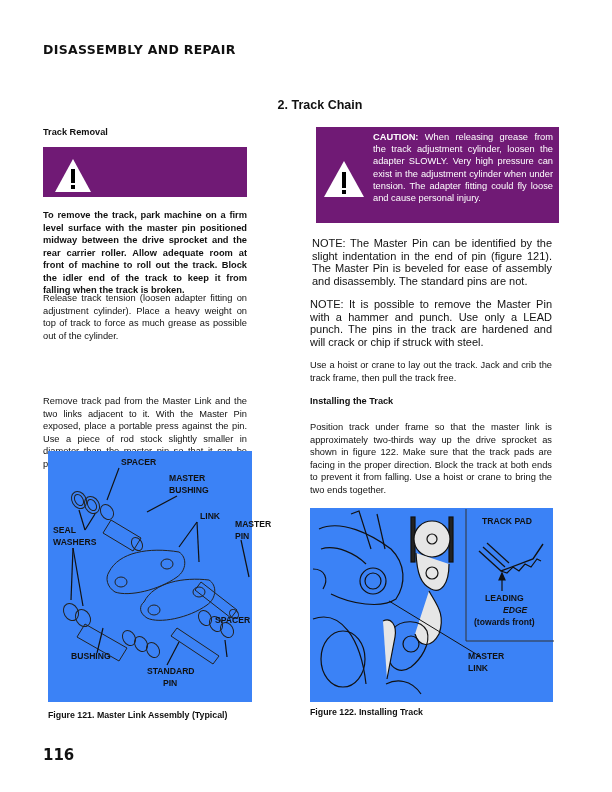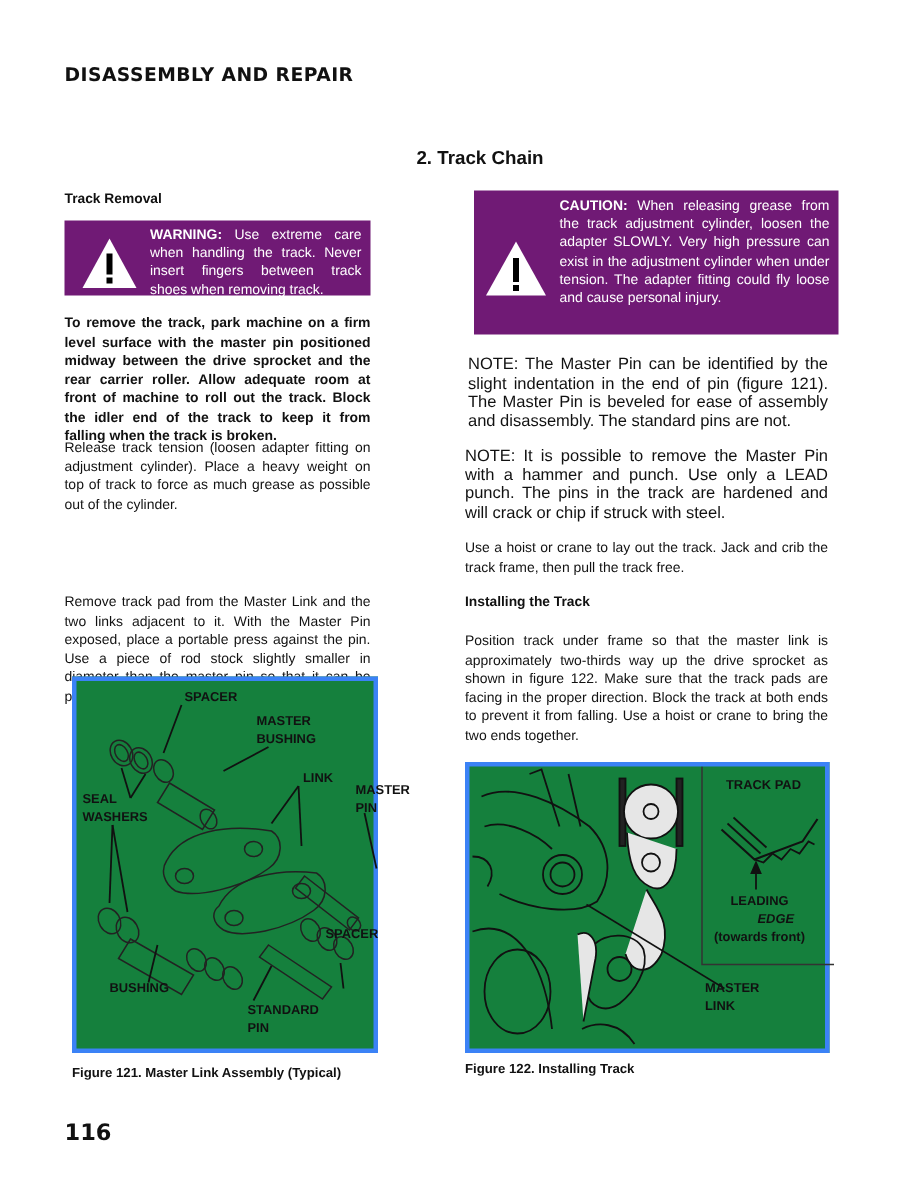--- a/index.html
+++ b/index.html
@@ -8,41 +8,40 @@
   .abs { position:absolute; }
   .section-header { left:43px; top:42px; font-size:12.5px; font-weight:bold; letter-spacing:0.3px; font-family:"DejaVu Sans", sans-serif; }
   .chapter-title { left:0; width:612px; top:98px; text-align:center; font-size:12.5px; font-weight:bold; padding-left:28px; box-sizing:border-box; }
   .subhead { font-size:9.2px; font-weight:bold; }
   .body-text { font-size:9.3px; line-height:12.5px; text-align:justify; }
   .note-text { font-size:11px; line-height:12.5px; font-weight:normal; text-align:justify; }
   .alert-box { background:#701a75; color:#fff; box-sizing:border-box; }
   .alert-box .tri { position:absolute; }
   .alert-text { position:absolute; font-size:9.3px; line-height:12.2px; text-align:justify; color:#fff; }
   .alert-text b { font-weight:bold; }
-  .figure-box { border:3px solid #3b82f6; box-sizing:border-box; background:#15803d;text-align:right; }
+  .figure-box { border:1px solid #3b82f6; box-sizing:border-box; background:#3b82f6;text-align:right; }
   .fig-label { position:absolute; font-size:8.6px; font-weight:bold; line-height:12px; color:#111; }
   .caption { font-size:8.8px; font-weight:bold; }
   .page-number { left:43px; top:746px; font-size:15px; font-weight:bold; font-family:"DejaVu Sans", sans-serif; }
   svg { position:absolute; left:0; top:0; }
 </style>
 </head>
 <body>
 
 <div class="abs section-header">DISASSEMBLY AND REPAIR</div>
 <div class="abs chapter-title">2. Track Chain</div>
 
 <div class="abs subhead" style="left:43px; top:127px;">Track Removal</div>
 
 <div class="abs alert-box" style="left:43px; top:147px; width:204px; height:50px;">
   <svg class="tri" width="40" height="40" style="left:10px; top:8px;" viewBox="0 0 40 40">
     <polygon points="20,4 38,37 2,37" fill="#fff"></polygon>
     <rect x="18" y="14" width="4" height="14" fill="#000"></rect>
     <rect x="18" y="30" width="4" height="4" fill="#000"></rect>
   </svg>
-  <div class="alert-text" style="left:57px; top:3px; width:141px;"><b>WARNING:</b><span> Use extreme care when handling the track. Never insert fingers between track shoes when removing track.</span></div>
 </div>
 
 <div class="abs body-text" style="left:43px; top:209px; width:204px;font-weight:bold;">To remove the track, park machine on a firm level surface with the master pin positioned midway between the drive sprocket and the rear carrier roller. Allow adequate room at front of machine to roll out the track. Block the idler end of the track to keep it from falling when the track is broken.</div>
 <div class="abs body-text" style="left:43px; top:292px; width:204px;">Release track tension (loosen adapter fitting on adjustment cylinder). Place a heavy weight on top of track to force as much grease as possible out of the cylinder.</div>
 <div class="abs body-text" style="left:43px; top:363px; width:204px;margin-top:32px;">Remove track pad from the Master Link and the two links adjacent to it. With the Master Pin exposed, place a portable press against the pin. Use a piece of rod stock slightly smaller in diameter than the master pin so that it can be pushed all the way through the pin hole.</div>
 
 <div class="abs figure-box" style="left:48px; top:451px; width:204px; height:251px;">
   <svg width="204" height="251" viewBox="0 0 204 251" fill="none" stroke="#222" stroke-width="1">
 
     <ellipse cx="30" cy="48" rx="7" ry="9" transform="rotate(-30 30 48)"></ellipse>
@@ -96,21 +95,21 @@
   <div class="fig-label" style="left:72px; top:4px;">SPACER</div>
   <div class="fig-label" style="left:120px; top:20px;">MASTER</div>
   <div class="fig-label" style="left:120px; top:32px;">BUSHING</div>
   <div class="fig-label" style="left:151px; top:58px;">LINK</div>
   <div class="fig-label" style="left:186px; top:66px;">MASTER</div>
   <div class="fig-label" style="left:186px; top:78px;">PIN</div>
   <div class="fig-label" style="left:4px; top:72px;">SEAL</div>
   <div class="fig-label" style="left:4px; top:84px;">WASHERS</div>
   <div class="fig-label" style="left:166px; top:162px;">SPACER</div>
   <div class="fig-label" style="left:22px; top:198px;">BUSHING</div>
-  <div class="fig-label" style="left:114px; top:213px;">STANDARD</div>
+  <div class="fig-label" style="left:98px; top:213px;">STANDARD</div>
   <div class="fig-label" style="left:114px; top:225px;">PIN</div>
 </div>
 <div class="abs caption" style="left:48px; top:710px; width:204px;">Figure 121. Master Link Assembly (Typical)</div>
 
 <div class="abs alert-box" style="left:316px; top:127px; width:243px; height:96px;">
   <svg class="tri" width="44" height="44" style="left:6px; top:30px;" viewBox="0 0 44 44">
     <polygon points="22,4 42,40 2,40" fill="#fff"></polygon>
     <rect x="20" y="15" width="4" height="16" fill="#000"></rect>
     <rect x="20" y="33" width="4" height="4" fill="#000"></rect>
   </svg>

